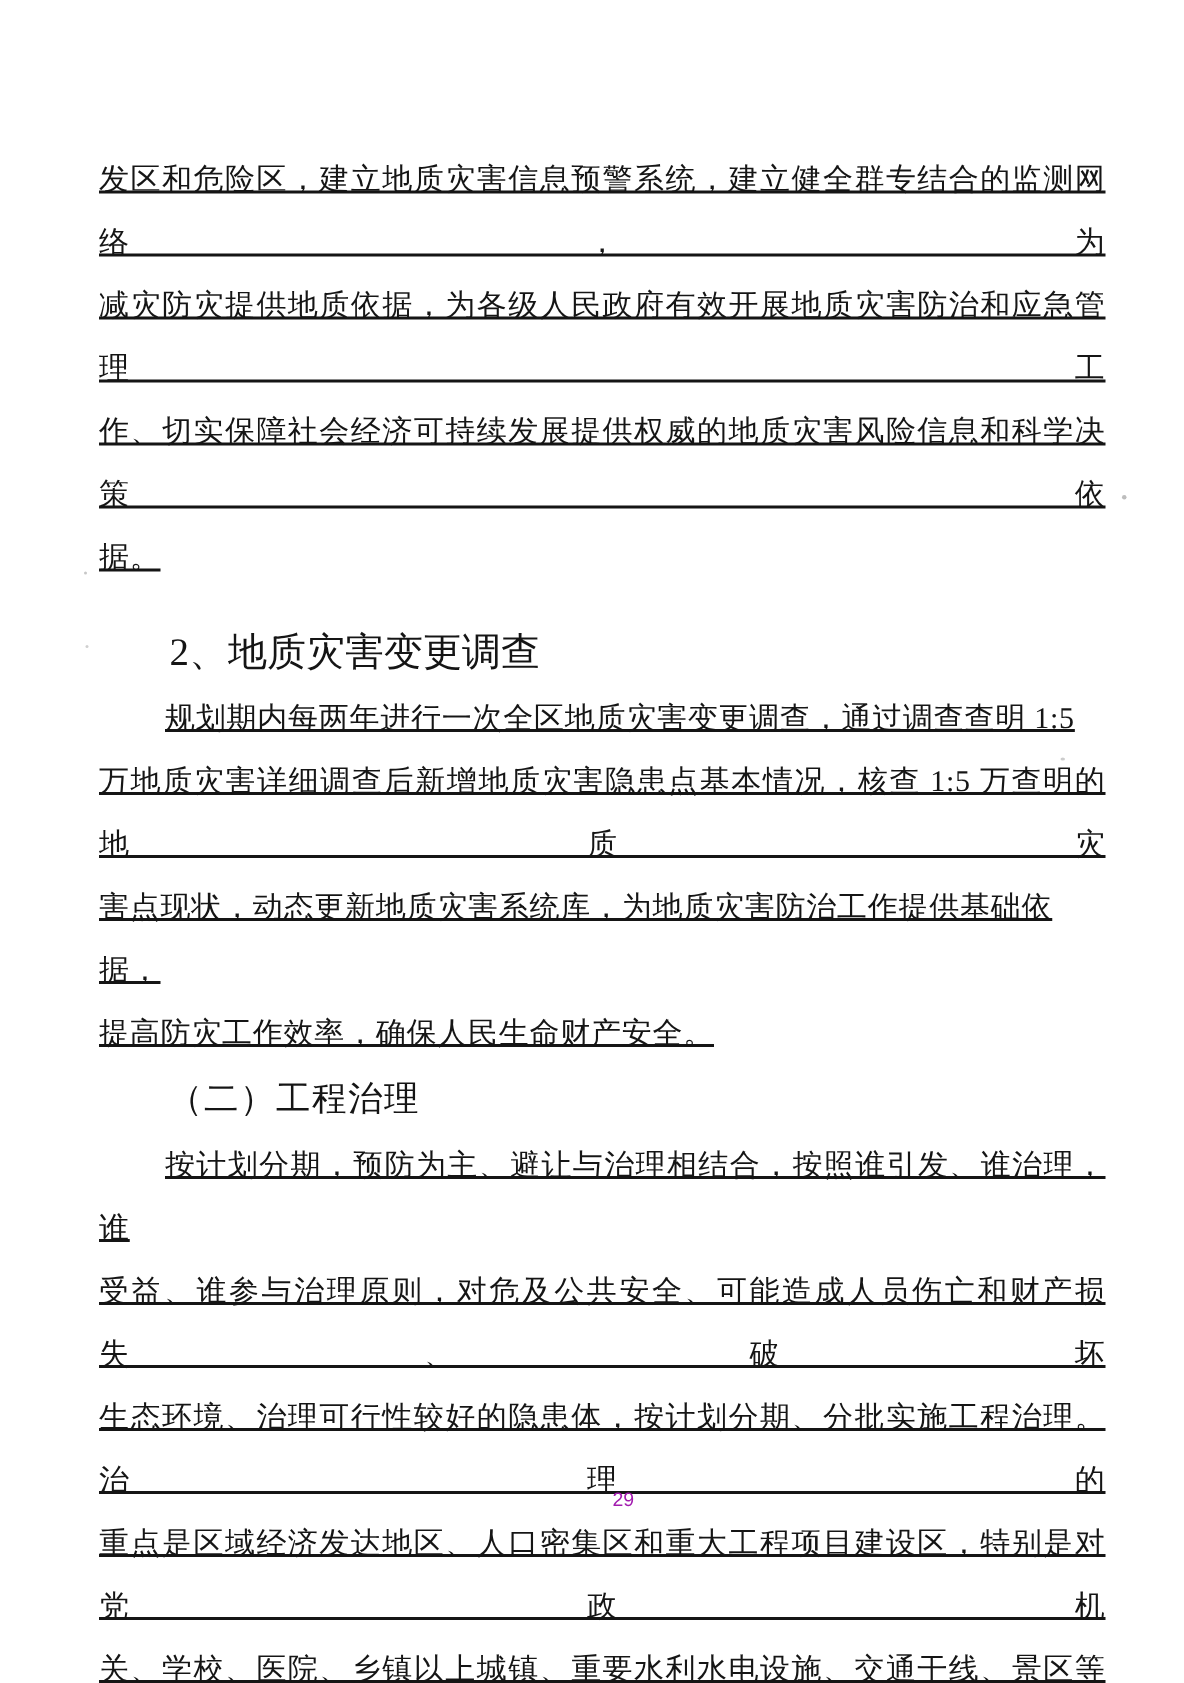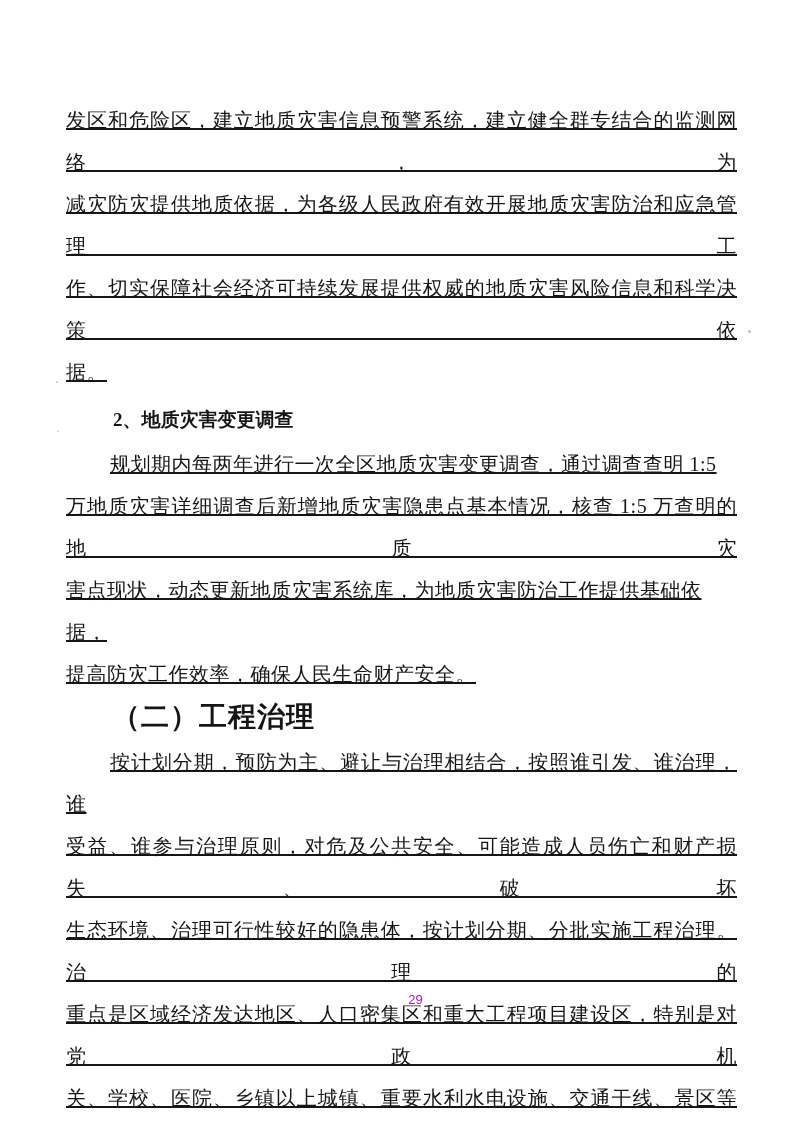--- a/index.html
+++ b/index.html
@@ -39,31 +39,31 @@
     text-align-last: justify;
   }
   .line.short {
     text-align: left;
     text-align-last: left;
   }
   .line.first {
     text-indent: 44px;
   }
   .heading-sub {
-    font-size: 19px;
+    font-size: 26px;
     line-height: 40px;
-    font-weight: bold;
+    font-weight: normal;
     text-indent: 47px;
-    margin-top: 7px;
+    margin-top: 22px;
     font-family: "Liberation Serif", "DejaVu Serif", serif;
   }
   .heading-main {
-    font-size: 28px;
+    font-size: 23px;
     line-height: 44px;
-    font-weight: bold;
+    font-weight: normal;
     text-indent: 46px;
     font-family: "Liberation Sans", "DejaVu Sans", sans-serif;
     letter-spacing: 1px;
   }
   .para2 { margin-top: 3px; }
   .para3 { margin-top: 2px; }
   .page-footer {
     position: absolute;
     top: 992px;
     left: 80px;

